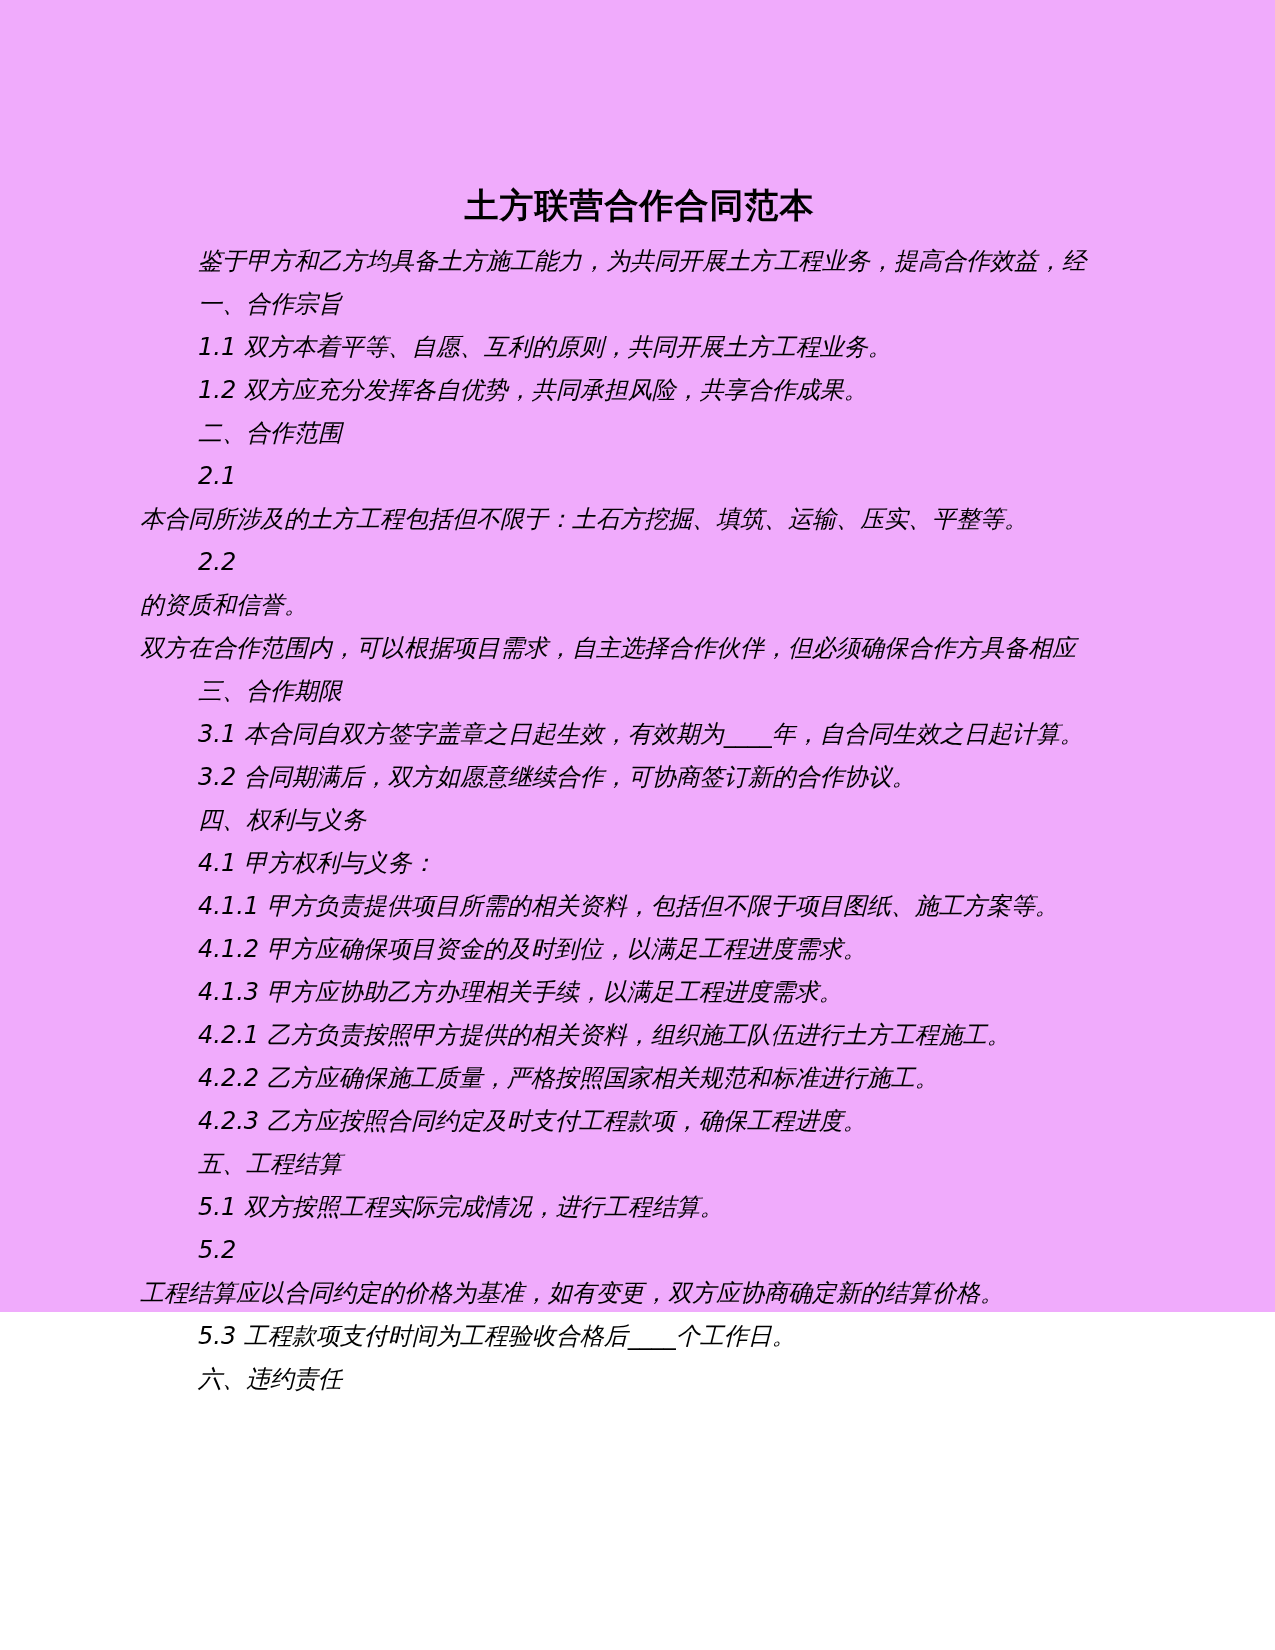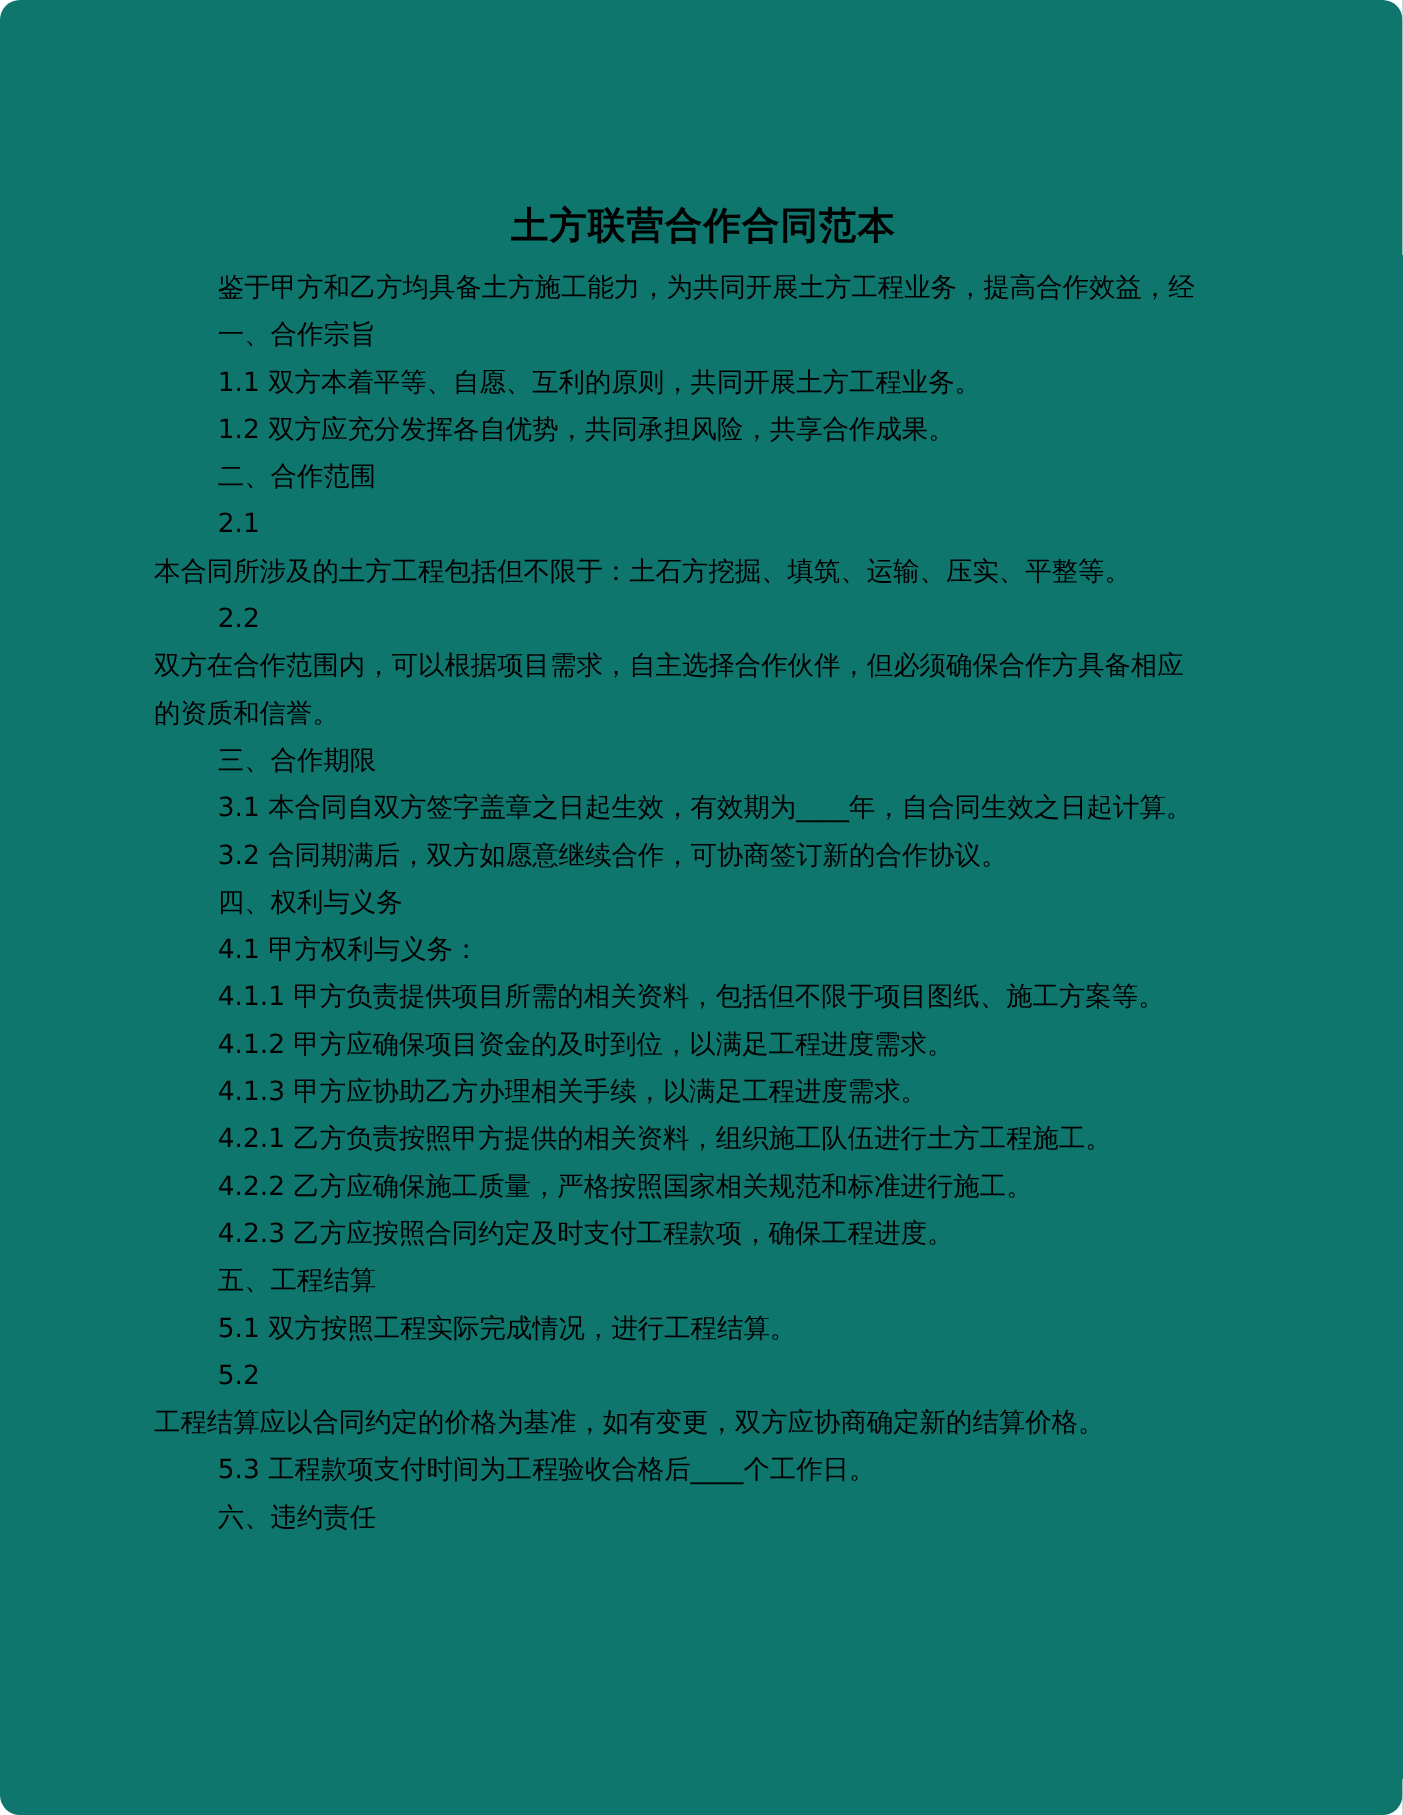--- a/index.html
+++ b/index.html
@@ -10,36 +10,36 @@
   body {
     width: 1275px;
     height: 1650px;
     overflow: hidden;
     font-family: "DejaVu Sans", sans-serif;
     color: #000000;
   }
   .page {
     box-sizing: border-box;
     width: 1275px;
-    height: 1650px;
+    height: 1312px;
     padding: 182px 136px 0 140px;
-    background: #0f766e;
-    border-radius: 18px;
+    background: #f0abfc;
   }
   .doc-title {
     margin: 0;
     font-size: 34px;
     font-weight: bold;
     line-height: 46px;
     text-align: center;
     letter-spacing: 1px;
     white-space: nowrap;
   }
   .doc-body {
     margin-top: 12px;
+    font-style: italic;
   }
   .line {
     margin: 0;
     font-size: 24px;
     line-height: 43px;
     white-space: nowrap;
     overflow: hidden;
   }
   .line.indent {
     padding-left: 58px;
@@ -52,22 +52,22 @@
   <h1 class="doc-title">土方联营合作合同范本</h1>
   <div class="doc-body" id="doc-body">
       <p class="line indent">鉴于甲方和乙方均具备土方施工能力，为共同开展土方工程业务，提高合作效益，经</p>
       <p class="line indent">一、合作宗旨</p>
       <p class="line indent">1.1 双方本着平等、自愿、互利的原则，共同开展土方工程业务。</p>
       <p class="line indent">1.2 双方应充分发挥各自优势，共同承担风险，共享合作成果。</p>
       <p class="line indent">二、合作范围</p>
       <p class="line indent">2.1</p>
       <p class="line">本合同所涉及的土方工程包括但不限于：土石方挖掘、填筑、运输、压实、平整等。</p>
       <p class="line indent">2.2</p>
+      <p class="line">的资质和信誉。</p>
       <p class="line">双方在合作范围内，可以根据项目需求，自主选择合作伙伴，但必须确保合作方具备相应</p>
-      <p class="line">的资质和信誉。</p>
       <p class="line indent">三、合作期限</p>
       <p class="line indent">3.1 本合同自双方签字盖章之日起生效，有效期为____年，自合同生效之日起计算。</p>
       <p class="line indent">3.2 合同期满后，双方如愿意继续合作，可协商签订新的合作协议。</p>
       <p class="line indent">四、权利与义务</p>
       <p class="line indent">4.1 甲方权利与义务：</p>
       <p class="line indent">4.1.1 甲方负责提供项目所需的相关资料，包括但不限于项目图纸、施工方案等。</p>
       <p class="line indent">4.1.2 甲方应确保项目资金的及时到位，以满足工程进度需求。</p>
       <p class="line indent">4.1.3 甲方应协助乙方办理相关手续，以满足工程进度需求。</p>
       <p class="line indent">4.2.1 乙方负责按照甲方提供的相关资料，组织施工队伍进行土方工程施工。</p>
       <p class="line indent">4.2.2 乙方应确保施工质量，严格按照国家相关规范和标准进行施工。</p>

